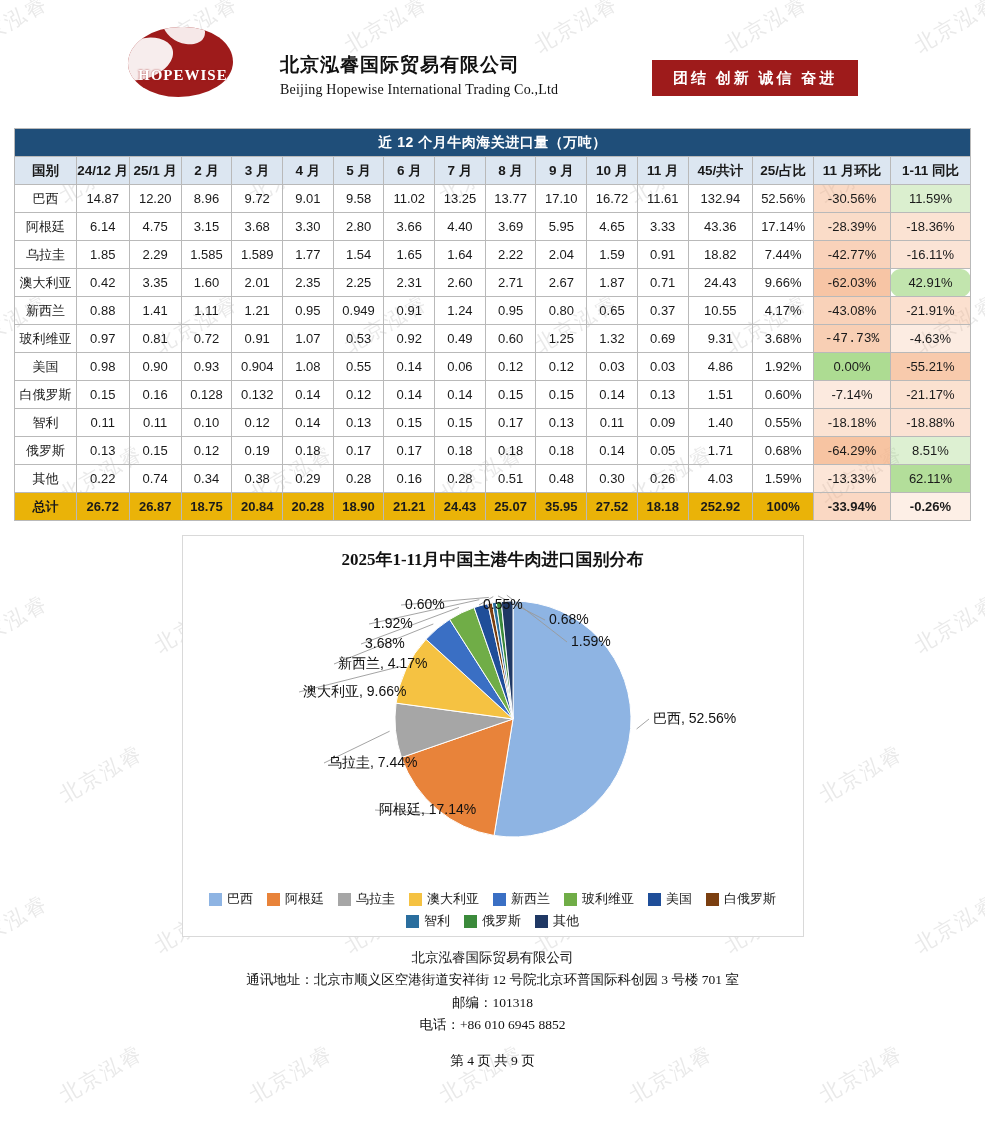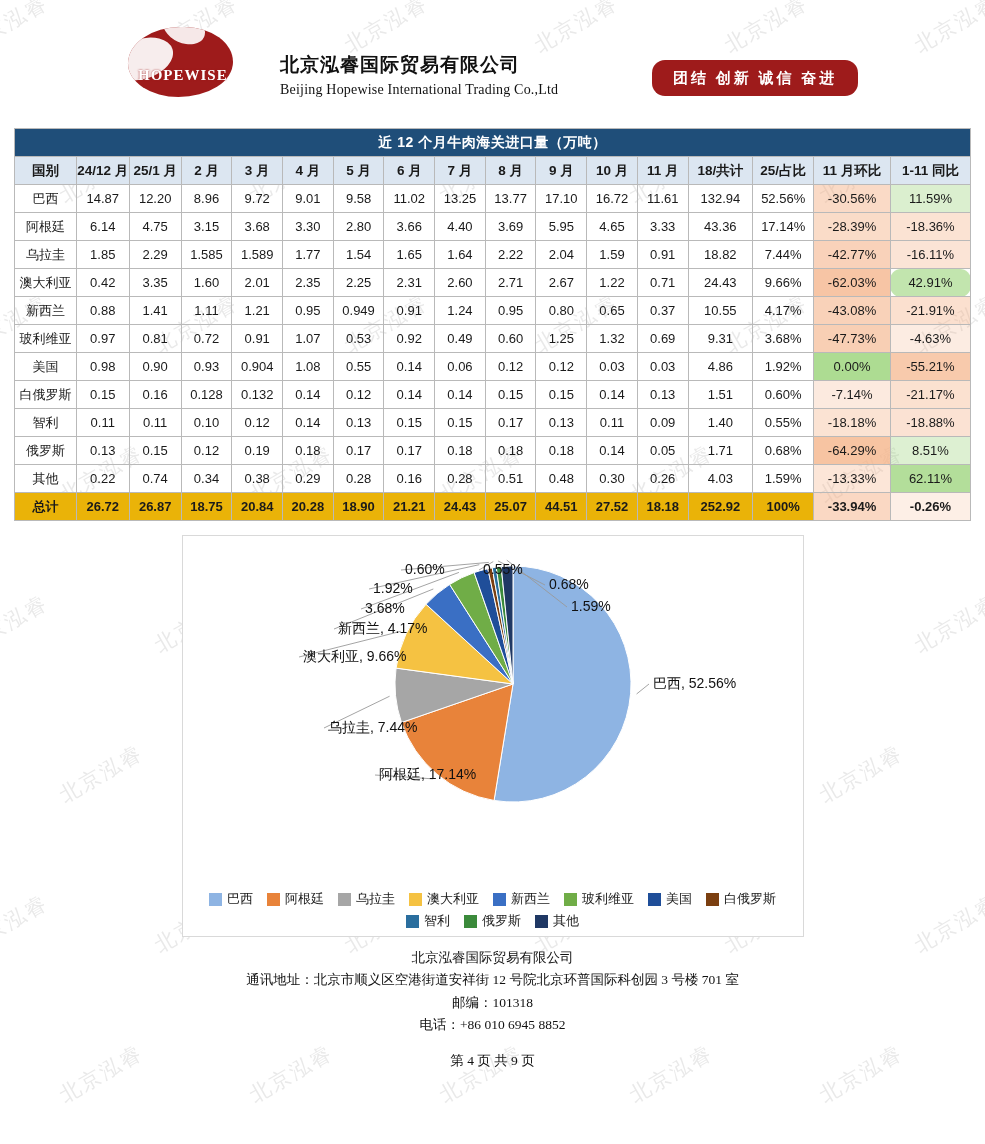--- a/index.html
+++ b/index.html
@@ -116,21 +116,20 @@
     height: 36px;
     background: #9e1b1b;
     color: #ffffff;
     font-family: "Liberation Serif", serif;
     font-size: 15px;
     font-weight: bold;
     display: flex;
     align-items: center;
     justify-content: center;
     letter-spacing: 3px;
-    border-radius: 13px;
   }
 
   
   .table-wrap {
     position: relative;
     margin: 8px 12px 0 14px;
     z-index: 10;
   }
   table.data {
     border-collapse: collapse;
@@ -265,21 +264,21 @@
           <td class="col-m">2 月</td>
           <td class="col-m">3 月</td>
           <td class="col-m">4 月</td>
           <td class="col-m">5 月</td>
           <td class="col-m">6 月</td>
           <td class="col-m">7 月</td>
           <td class="col-m">8 月</td>
           <td class="col-m">9 月</td>
           <td class="col-m">10 月</td>
           <td class="col-m">11 月</td>
-          <td class="col-sum">18/共计</td>
+          <td class="col-sum">45/共计</td>
           <td class="col-share">25/占比</td>
           <td class="col-mom">11 月环比</td>
           <td class="col-yoy">1-11 同比</td>
         </tr>
         <tr>
           <td class="country col-country">巴西</td>
           <td class="col-m">14.87</td>
           <td class="col-m">12.20</td>
           <td class="col-m">8.96</td>
           <td class="col-m">9.72</td>
@@ -339,21 +338,21 @@
           <td class="col-m">0.42</td>
           <td class="col-m">3.35</td>
           <td class="col-m">1.60</td>
           <td class="col-m">2.01</td>
           <td class="col-m">2.35</td>
           <td class="col-m">2.25</td>
           <td class="col-m">2.31</td>
           <td class="col-m">2.60</td>
           <td class="col-m">2.71</td>
           <td class="col-m">2.67</td>
-          <td class="col-m">1.22</td>
+          <td class="col-m">1.87</td>
           <td class="col-m">0.71</td>
           <td class="col-sum">24.43</td>
           <td class="col-share">9.66%</td>
           <td class="col-mom mom" style="background: rgba(244, 176, 132, 0.733);">-62.03%</td>
           <td class="col-yoy yoy" style="background: rgba(146, 208, 110, 0.557); border-radius: 11px;">42.91%</td>
         </tr>
         <tr>
           <td class="country col-country">新西兰</td>
           <td class="col-m">0.88</td>
           <td class="col-m">1.41</td>
@@ -381,21 +380,21 @@
           <td class="col-m">1.07</td>
           <td class="col-m">0.53</td>
           <td class="col-m">0.92</td>
           <td class="col-m">0.49</td>
           <td class="col-m">0.60</td>
           <td class="col-m">1.25</td>
           <td class="col-m">1.32</td>
           <td class="col-m">0.69</td>
           <td class="col-sum">9.31</td>
           <td class="col-share">3.68%</td>
-          <td class="col-mom mom" style="background: rgba(244, 176, 132, 0.608);">-47.73%</td>
+          <td class="col-mom mom" style="background: rgba(244, 176, 132, 0.608); font-family: Liberation Mono, monospace;">-47.73%</td>
           <td class="col-yoy yoy" style="background: rgba(244, 176, 132, 0.24);">-4.63%</td>
         </tr>
         <tr>
           <td class="country col-country">美国</td>
           <td class="col-m">0.98</td>
           <td class="col-m">0.90</td>
           <td class="col-m">0.93</td>
           <td class="col-m">0.904</td>
           <td class="col-m">1.08</td>
           <td class="col-m">0.55</td>
@@ -490,33 +489,34 @@
           <td class="country col-country">总计</td>
           <td class="col-m">26.72</td>
           <td class="col-m">26.87</td>
           <td class="col-m">18.75</td>
           <td class="col-m">20.84</td>
           <td class="col-m">20.28</td>
           <td class="col-m">18.90</td>
           <td class="col-m">21.21</td>
           <td class="col-m">24.43</td>
           <td class="col-m">25.07</td>
-          <td class="col-m">44.51</td>
+          <td class="col-m">35.95</td>
           <td class="col-m">27.52</td>
           <td class="col-m">18.18</td>
           <td class="col-sum">252.92</td>
           <td class="col-share">100%</td>
           <td class="col-mom mom" style="background: rgba(244, 176, 132, 0.49);">-33.94%</td>
           <td class="col-yoy yoy" style="background: rgba(244, 176, 132, 0.204);">-0.26%</td>
         </tr>
       </tbody>
   </table>
 </div>
 
 <div class="chart-area">
+  <div class="chart-title">2025年1-11月中国主港牛肉进口国别分布</div>
   <div class="pie-holder">
     <svg class="pie-svg" id="pie-svg" width="620" height="290" viewBox="0 0 620 290">
         <path d="M 330 148 L 330 30 A 118 118 0 1 1 311.0630240479963 264.47055826170504 Z" fill="#8eb4e3" stroke="#ffffff" stroke-width="1"></path>
         <polyline points="323.8079927130037,24.15469711871272 384,71" fill="none" stroke="#9a9a9a" stroke-width="0.9"></polyline>
         <polyline points="314.9984148114116,24.91079477943842 362,49" fill="none" stroke="#9a9a9a" stroke-width="0.9"></polyline>
         <polyline points="310.25396133853394,25.582297206736115 296,34" fill="none" stroke="#9a9a9a" stroke-width="0.9"></polyline>
         <polyline points="305.8446239747483,26.375504896921797 218,34" fill="none" stroke="#9a9a9a" stroke-width="0.9"></polyline>
         <polyline points="296.3006082880845,28.667058201656317 186,53" fill="none" stroke="#9a9a9a" stroke-width="0.9"></polyline>
         <polyline points="275.93280088421767,36.40816347163049 178,73" fill="none" stroke="#9a9a9a" stroke-width="0.9"></polyline>
         <polyline points="250.32418515193947,52.98545096514124 151,93" fill="none" stroke="#9a9a9a" stroke-width="0.9"></polyline>

